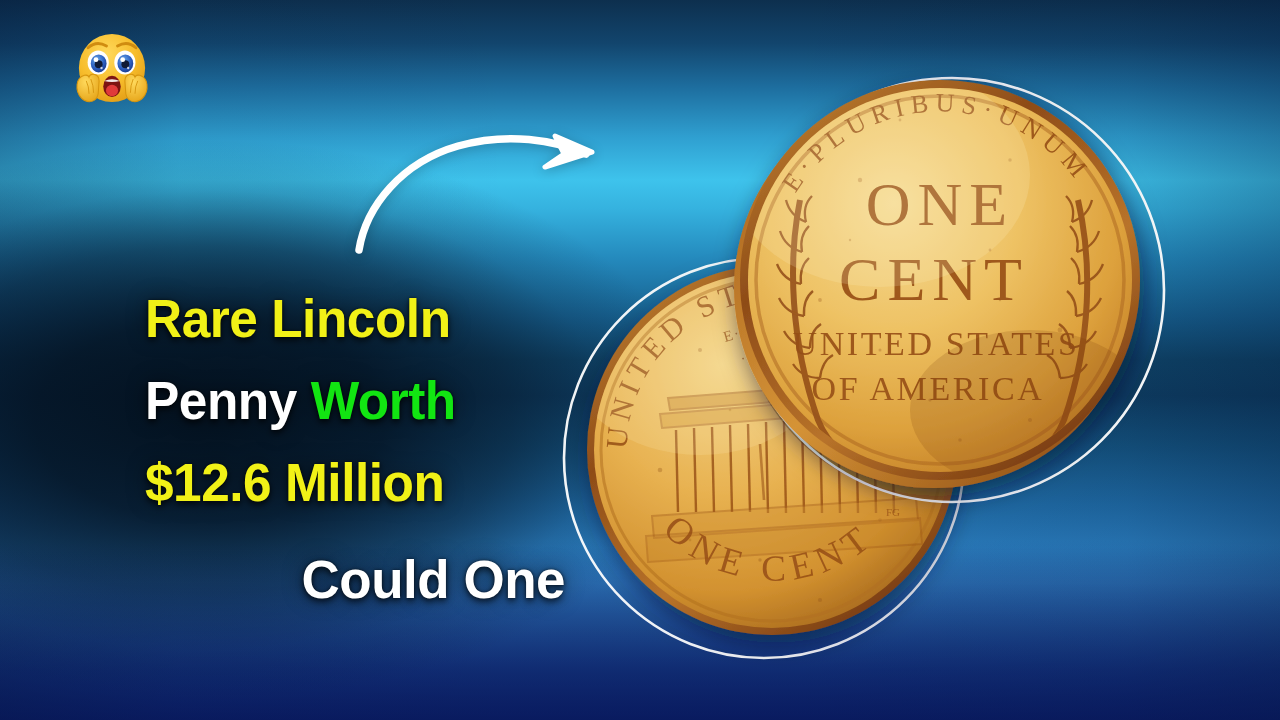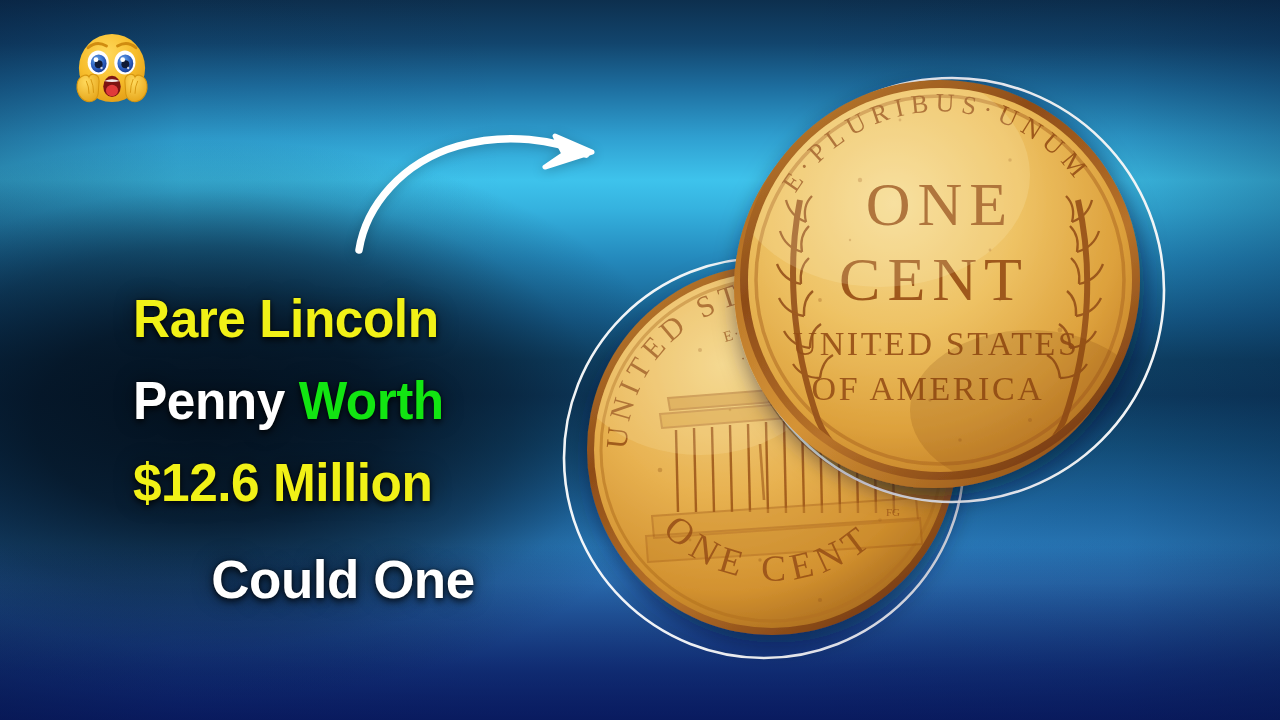--- a/index.html
+++ b/index.html
@@ -65,39 +65,39 @@
 
   
   .arrow{
     position:absolute;left:340px;top:110px;width:280px;height:170px;
     filter:drop-shadow(0 2px 6px rgba(0,0,0,.22));
   }
   .arrow svg{display:block;width:100%;height:100%;}
 
   
   .headline{
-    position:absolute;left:133px;top:292px;width:420px;
+    position:absolute;left:145px;top:292px;width:420px;
     line-height:1;
     font-weight:700;
     letter-spacing:-.5px;
   }
   .hl-line{
     font-size:53px;
     margin-bottom:29px;
     white-space:nowrap;
     text-shadow:
       0 0 3px rgba(0,0,0,.55),
       0 3px 7px rgba(0,0,0,.75),
       0 0 22px rgba(0,0,0,.45);
     font-stretch:condensed;
     transform:scaleX(.97);
     transform-origin:left center;
   }
   .hl-line:last-child{margin-bottom:0;}
-  .hl-line.centered{text-align:center;transform:none;margin-top:44px;}
+  .hl-line.centered{text-align:right;transform:none;margin-top:44px;}
   .c-yellow{color:#f1f117;}
   .c-white{color:#ffffff;}
   .c-green{color:#12e512;}
 
   
   .coin-stack{position:absolute;left:0;top:0;width:1280px;height:720px;pointer-events:none;}
   .coin-stack svg{display:block;width:1280px;height:720px;}
 </style>
 </head>
 <body>

